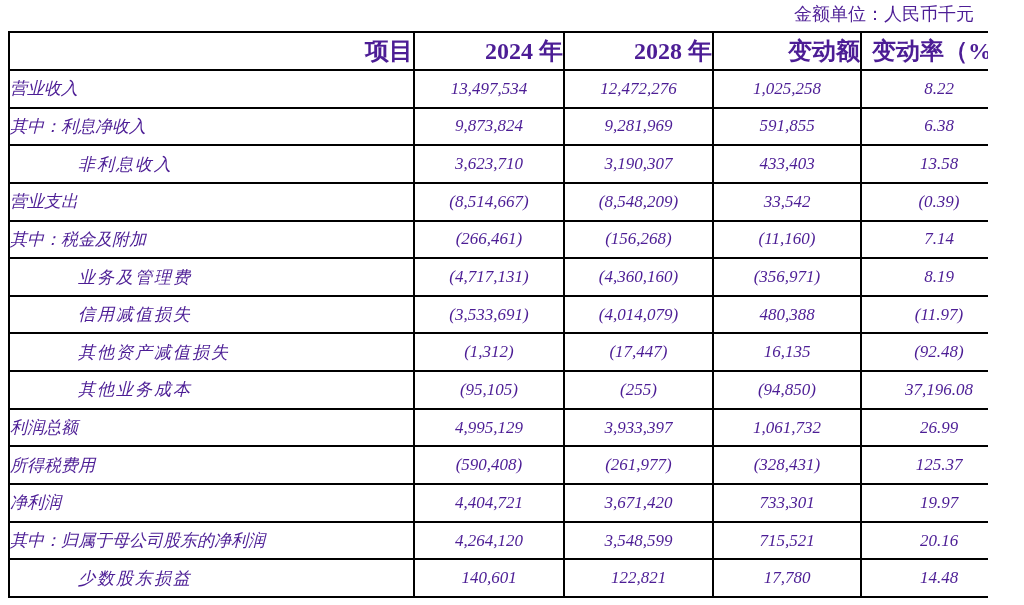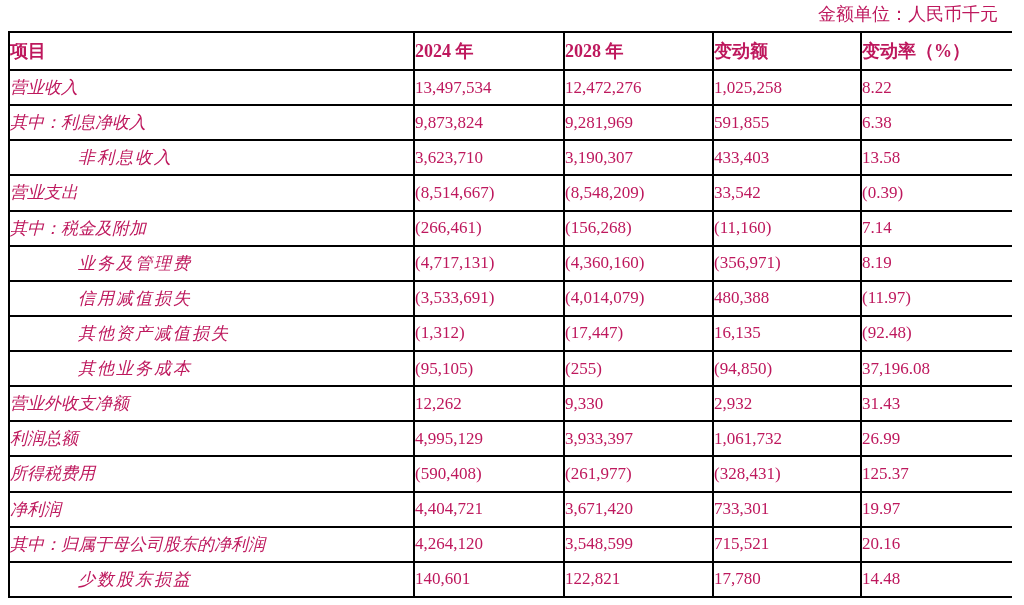--- a/index.html
+++ b/index.html
@@ -5,24 +5,23 @@
   html, body {
     margin: 0;
     padding: 0;
     background: #ffffff;
   }
   .page {
     position: relative;
     width: 988px;
     height: 605px;
     background: #ffffff;
-    color: #be185d;
+    color: #4c1d95;
     font-family: "Liberation Serif", "DejaVu Serif", serif;
     overflow: hidden;
-    padding-left: 24px;
   }
   .unit-note {
     position: absolute;
     top: 3px;
     right: 14px;
     font-size: 18px;
     line-height: 22px;
     white-space: nowrap;
   }
   table.fin {
@@ -36,42 +35,43 @@
   }
   table.fin th,
   table.fin td {
     border: 2px solid #000000;
     padding: 0;
     overflow: hidden;
     white-space: nowrap;
     vertical-align: middle;
   }
   table.fin th {
-    font-size: 18px;
+    font-size: 24px;
     font-weight: bold;
-    text-align: left;
+    text-align: right;
     height: 36px;
   }
   table.fin td {
     font-size: 17px;
     height: 33px;
   }
   td.label {
     text-align: left;
     padding-left: 14px;
     font-style: italic;
   }
   td.label.indent {
     padding-left: 68px;
     letter-spacing: 2px;
     margin-top: 11px;
   }
   td.num {
-    text-align: left;
+    text-align: center;
     padding-right: 14px;
+    font-style: italic;
   }
 </style>
 </head>
 <body>
 
 <div class="page">
 
   <div class="unit-note">金额单位：人民币千元</div>
 
   <table class="fin">
@@ -149,27 +149,20 @@
           <td class="num">(92.48)</td>
         </tr>
         <tr>
           <td class="label indent">其他业务成本</td>
           <td class="num">(95,105)</td>
           <td class="num">(255)</td>
           <td class="num">(94,850)</td>
           <td class="num">37,196.08</td>
         </tr>
         <tr>
-          <td class="label">营业外收支净额</td>
-          <td class="num">12,262</td>
-          <td class="num">9,330</td>
-          <td class="num">2,932</td>
-          <td class="num">31.43</td>
-        </tr>
-        <tr>
           <td class="label">利润总额</td>
           <td class="num">4,995,129</td>
           <td class="num">3,933,397</td>
           <td class="num">1,061,732</td>
           <td class="num">26.99</td>
         </tr>
         <tr>
           <td class="label">所得税费用</td>
           <td class="num">(590,408)</td>
           <td class="num">(261,977)</td>

